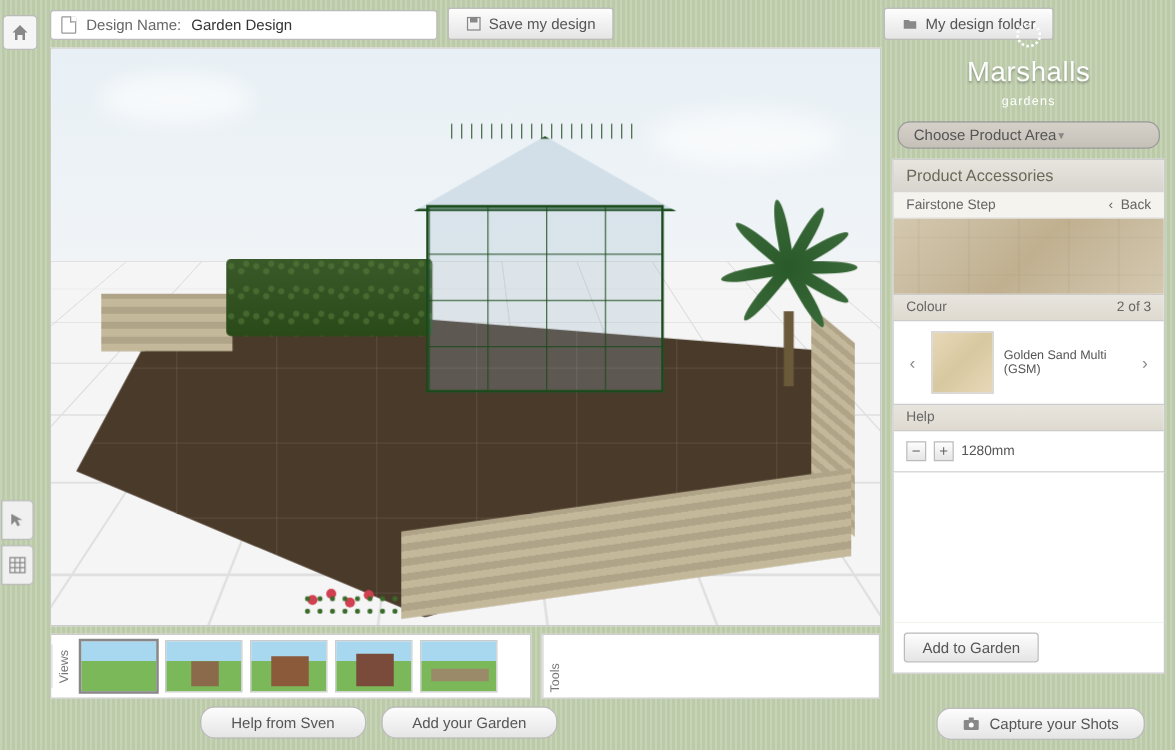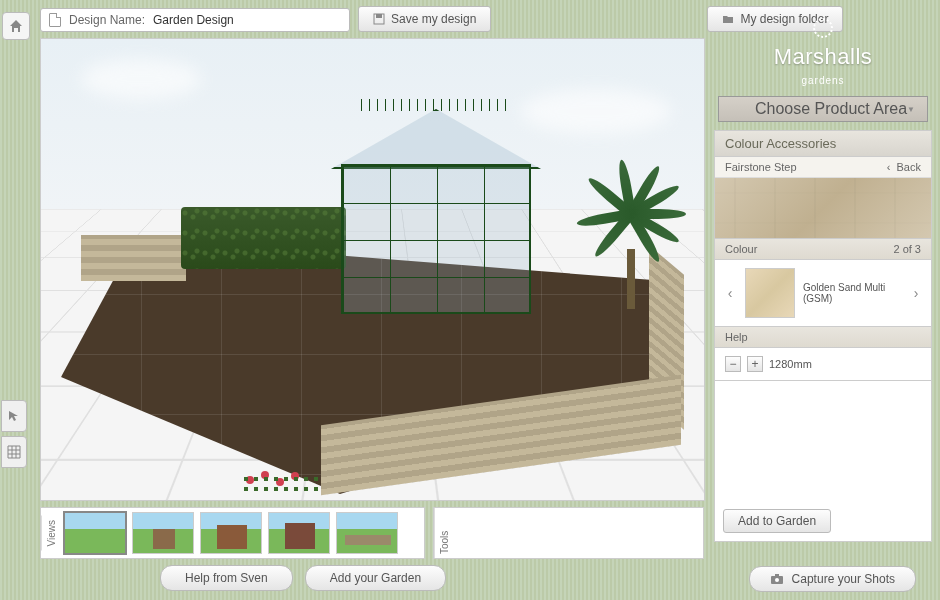--- a/index.html
+++ b/index.html
@@ -60,21 +60,21 @@
   .footer-btns { display: flex; gap: 12px; padding: 6px 0 0 160px; }
   .footer-btn { background: linear-gradient(#fdfdfd, #e5e5e5); border: 1px solid #bbb; border-radius: 12px; padding: 5px 24px; font-size: 12px; color: #555; cursor: pointer; }
   .capture-btn { position: absolute; right: 24px; bottom: 8px; background: linear-gradient(#fdfdfd, #e5e5e5); border: 1px solid #bbb; border-radius: 12px; padding: 5px 20px; font-size: 12px; color: #555; cursor: pointer; display: flex; align-items: center; gap: 8px; }
   
   .right-panel { width: 218px; position: absolute; right: 8px; top: 6px; }
   .brand { text-align: center; color: #fff; padding: 12px 0 8px 0; }
   .brand-name { font-size: 22px; font-weight: 300; letter-spacing: 0.5px; text-shadow: 0 1px 2px rgba(0,0,0,0.3); }
   .brand-sub { font-size: 10px; letter-spacing: 1px; }
   .brand-icon { display:inline-block; width:20px; height:20px; border:2px dotted #fff; border-radius:50%; margin-bottom:2px; }
   
-  .dropdown { background: linear-gradient(#d5d0c8, #c5c0b8); border: 1px solid #999; border-radius: 0; padding: 3px 12px; font-size: 16px; color: #555; cursor: pointer; display: flex; justify-content: flex-end; align-items: center; margin: 0 4px 8px 4px; }
+  .dropdown { background: linear-gradient(#d5d0c8, #c5c0b8); border: 1px solid #999; border-radius: 10px; padding: 3px 12px; font-size: 12px; color: #555; cursor: pointer; display: flex; justify-content: flex-start; align-items: center; margin: 0 4px 8px 4px; }
   .dropdown::after { content: '▼'; font-size: 8px; color: #888; }
   
   .panel-section { background: #fff; border: 1px solid #ccc; margin-bottom: 0; }
   .section-header { background: linear-gradient(#e8e5de, #d8d5ce); padding: 5px 10px; font-size: 13px; color: #6a6a5a; border-bottom: 1px solid #ccc; }
   .sub-header { background: #f5f3ee; padding: 4px 10px; font-size: 11px; color: #666; border-bottom: 1px solid #ddd; display: flex; justify-content: space-between; align-items: center; }
   .back-link { cursor: pointer; color: #666; font-size: 11px; }
   .product-img { height: 60px; background: linear-gradient(135deg, #d4c8b0 0%, #c0b090 50%, #d4c8b0 100%); position: relative; }
   .product-img::after { content:''; position:absolute; inset:0; background-image: linear-gradient(transparent 48%, rgba(0,0,0,0.06) 50%, transparent 52%), linear-gradient(90deg, transparent 48%, rgba(0,0,0,0.06) 50%, transparent 52%); background-size: 40px 30px; }
   
   .prop-header { background: linear-gradient(#e8e5de, #dedad0); padding: 4px 10px; font-size: 11px; color: #666; display: flex; justify-content: space-between; border-top: 1px solid #ccc; border-bottom: 1px solid #ccc; }
@@ -217,21 +217,21 @@
 <div class="right-panel">
   <div class="brand">
     <span class="brand-icon"></span><br>
     <span class="brand-name">Marshalls</span><br>
     <span class="brand-sub">gardens</span>
   </div>
   <div class="dropdown">
     <span>Choose Product Area</span>
   </div>
   <div class="panel-section">
-    <div class="section-header">Colour Accessories</div>
+    <div class="section-header">Product Accessories</div>
     <div class="sub-header">
       <span>Fairstone Step</span>
       <span class="back-link">‹ &nbsp;<span>Back</span></span>
     </div>
     <div class="product-img"></div>
     <div class="prop-header">
       <span>Colour</span>
       <span>2 of 3</span>
     </div>
     <div class="colour-row">

